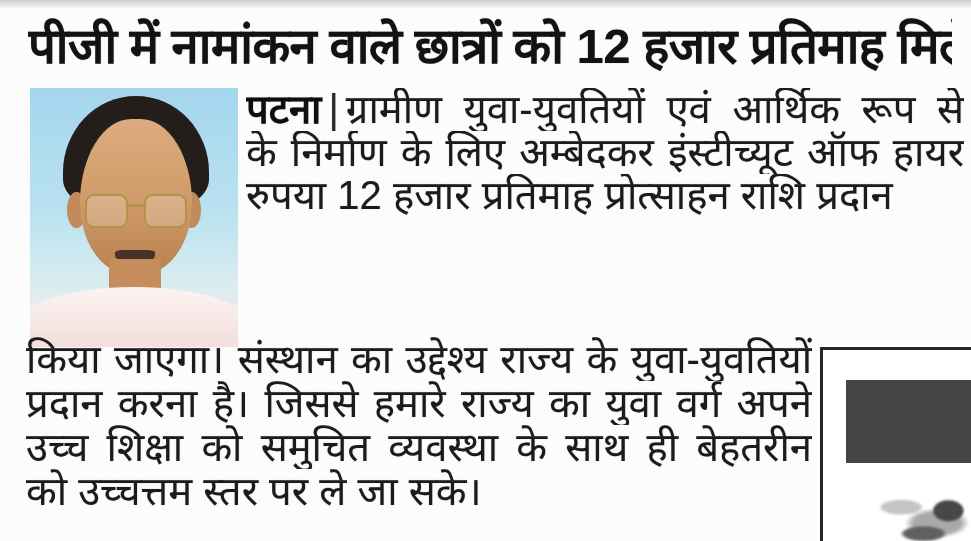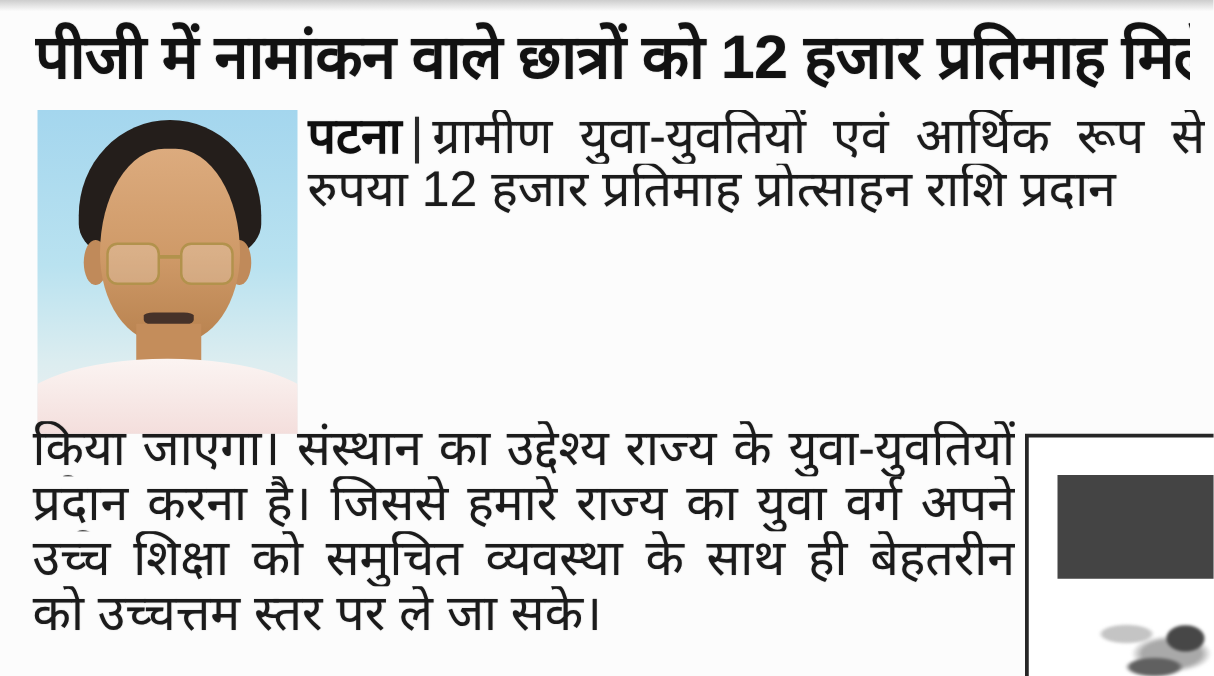--- a/index.html
+++ b/index.html
@@ -131,20 +131,21 @@
     </div>
     <div class="mustache"></div>
     <div class="neck"></div>
     <div class="shirt"></div>
   </div>
 
   <div class="col-right">
     <div class="bline">
       <span class="dateline">पटना</span><span class="sep">|</span><span>ग्रामीण युवा-युवतियों एवं आर्थिक रूप से साधारण</span>
     </div>
+    <div class="bline">के निर्माण के लिए अम्बेदकर इंस्टीच्यूट ऑफ हायर</div>
     <div class="bline end">रुपया 12 हजार प्रतिमाह प्रोत्साहन राशि प्रदान</div>
   </div>
 
   <div class="col-full">
     <div class="bline">किया जाएगा। संस्थान का उद्देश्य राज्य के युवा-युवतियों को</div>
     <div class="bline">प्रदान करना है। जिससे हमारे राज्य का युवा वर्ग अपने करियर</div>
     <div class="bline">उच्च शिक्षा को समुचित व्यवस्था के साथ ही बेहतरीन अवसर</div>
     <div class="bline end">को उच्चत्तम स्तर पर ले जा सके।</div>
   </div>
 

